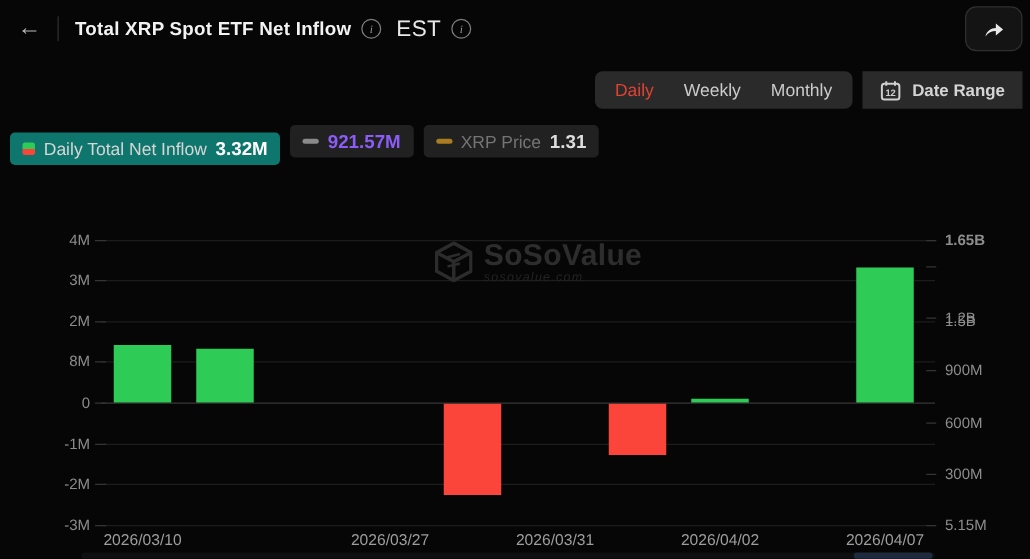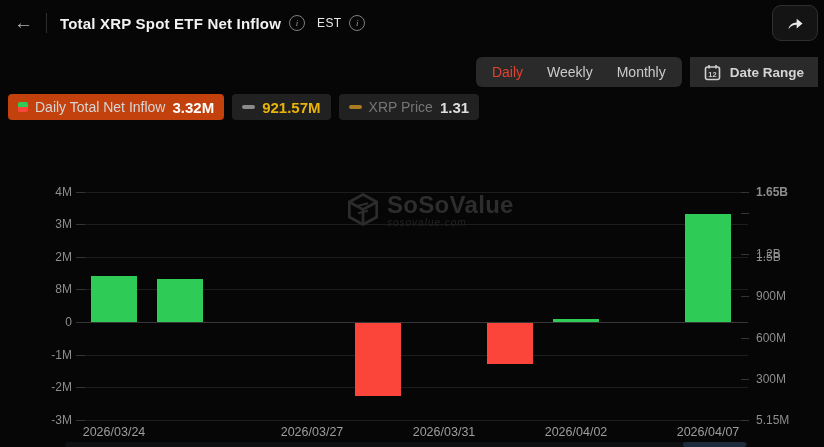--- a/index.html
+++ b/index.html
@@ -4,37 +4,37 @@
 <style>
   html,body{margin:0;padding:0;background:#060606;}
   body{width:824px;height:447px;position:relative;overflow:hidden;
        font-family:"Liberation Sans",sans-serif;-webkit-font-smoothing:antialiased;}
   
   .header{position:absolute;top:0;left:0;right:0;height:46px;display:flex;align-items:center;padding:0 6px 0 14px;box-sizing:border-box;}
   .back{color:#b3b3b3;font-size:19px;cursor:pointer;padding:2px 6px 2px 0;}
   .vdiv{width:1px;height:20px;background:#2e2e2e;margin:0 13px 0 7px;}
   .title{color:#f2f2f2;font-size:15px;font-weight:700;letter-spacing:.2px;}
   .info{display:inline-flex;align-items:center;justify-content:center;width:14px;height:14px;border:1px solid #7d7d7d;border-radius:50%;color:#9a9a9a;font-size:9px;margin-left:8px;cursor:pointer;font-style:italic;font-family:"Liberation Serif",serif;}
-  .est{color:#e8e8e8;font-size:12px;margin-left:12px;letter-spacing:.3px;}
+  .est{color:#e8e8e8;font-size:18px;margin-left:12px;letter-spacing:.3px;}
   .share-btn{margin-left:auto;width:44px;height:34px;border:1px solid #2f2f2f;background:#141414;border-radius:9px;display:flex;align-items:center;justify-content:center;cursor:pointer;}
   
   .controls{position:absolute;top:57px;right:6px;display:flex;gap:8px;align-items:center;}
   .tabgroup{display:flex;align-items:center;gap:24px;background:#2a2a2a;border-radius:6px;height:30px;padding:0 16px;}
   .tab{font-size:14px;color:#cbcbcb;cursor:pointer;}
   .tab.active{color:var(--accent-red,#e04231);}
   .datebtn{display:flex;align-items:center;gap:9px;background:#2a2a2a;border-radius:0;height:30px;padding:0 14px;color:#d4d4d4;font-size:13.5px;font-weight:700;cursor:pointer;}
   
   .legend{position:absolute;top:94px;left:8px;display:flex;gap:8px;align-items:center;}
   .chip{display:flex;align-items:center;gap:7px;height:26px;padding:0 10px;border-radius:4px;font-size:14px;cursor:pointer;}
-  .chip.active{background:#c2410c;}
+  .chip.active{background:#0f766e;margin-top:12px;}
   .chip.dim{background:#212121;}
   .chip .lab1{color:#d6d6d6;}
   .chip .val1{color:#ffffff;font-weight:700;font-size:15px;}
   .chip .lab2{color:#757575;}
-  .chip .val2{color:#eab308;font-weight:700;font-size:15px;}
+  .chip .val2{color:#8b5cf6;font-weight:700;font-size:15px;}
   .chip .val3{color:#dedede;font-weight:700;font-size:15px;}
   .sq{width:10px;height:10px;border-radius:2px;background:linear-gradient(to bottom,var(--pos,#2ecb57) 50%,var(--neg,#fb453b) 50%);}
   .dash{width:13px;height:4px;border-radius:2px;}
   .dash.gray{background:#8a8a8a;}
   .dash.gold{background:var(--gold,#a87c1f);}
   
   #chart{position:absolute;inset:0;}
   .grid{position:absolute;}
   .tick{position:absolute;height:1px;background:#343434;}
   .alabel{position:absolute;font-size:12px;color:#8d8d8d;line-height:14px;}
@@ -132,21 +132,21 @@
     <div class="tick" style="left: 741px; top: 254.377px; width: 8px;"></div>
     <div class="alabel" style="left: 756px; top: 247.377px; width: 62px;">1.2B</div>
     <div class="tick" style="left: 741px; top: 295.961px; width: 8px;"></div>
     <div class="alabel" style="left: 756px; top: 288.961px; width: 62px;">900M</div>
     <div class="tick" style="left: 741px; top: 337.545px; width: 8px;"></div>
     <div class="alabel" style="left: 756px; top: 330.545px; width: 62px;">600M</div>
     <div class="tick" style="left: 741px; top: 379.13px; width: 8px;"></div>
     <div class="alabel" style="left: 756px; top: 372.13px; width: 62px;">300M</div>
     <div class="tick" style="left: 741px; top: 420px; width: 8px;"></div>
     <div class="alabel" style="left: 756px; top: 413px; width: 62px;">5.15M</div>
-    <div class="alabel xlab" style="left: 69px; top: 425px; width: 90px;">2026/03/24</div>
+    <div class="alabel xlab" style="left: 69px; top: 425px; width: 90px;">2026/03/10</div>
     <div class="alabel xlab" style="left: 267px; top: 425px; width: 90px;">2026/03/27</div>
     <div class="alabel xlab" style="left: 399px; top: 425px; width: 90px;">2026/03/31</div>
     <div class="alabel xlab" style="left: 531px; top: 425px; width: 90px;">2026/04/02</div>
     <div class="alabel xlab" style="left: 663px; top: 425px; width: 90px;">2026/04/07</div>
     <div class="bar" style="left: 91px; top: 275.708px; width: 46px; height: 46.292px; background: rgb(46, 203, 87);"></div>
     <div class="bar" style="left: 157px; top: 279.294px; width: 46px; height: 42.706px; background: rgb(46, 203, 87);"></div>
     <div class="bar" style="left: 355px; top: 323px; width: 46px; height: 73.35px; background: rgb(251, 69, 59);"></div>
     <div class="bar" style="left: 487px; top: 323px; width: 46px; height: 41.402px; background: rgb(251, 69, 59);"></div>
     <div class="bar" style="left: 553px; top: 319.066px; width: 46px; height: 2.934px; background: rgb(46, 203, 87);"></div>
     <div class="bar" style="left: 685px; top: 213.768px; width: 46px; height: 108.232px; background: rgb(46, 203, 87);"></div>

